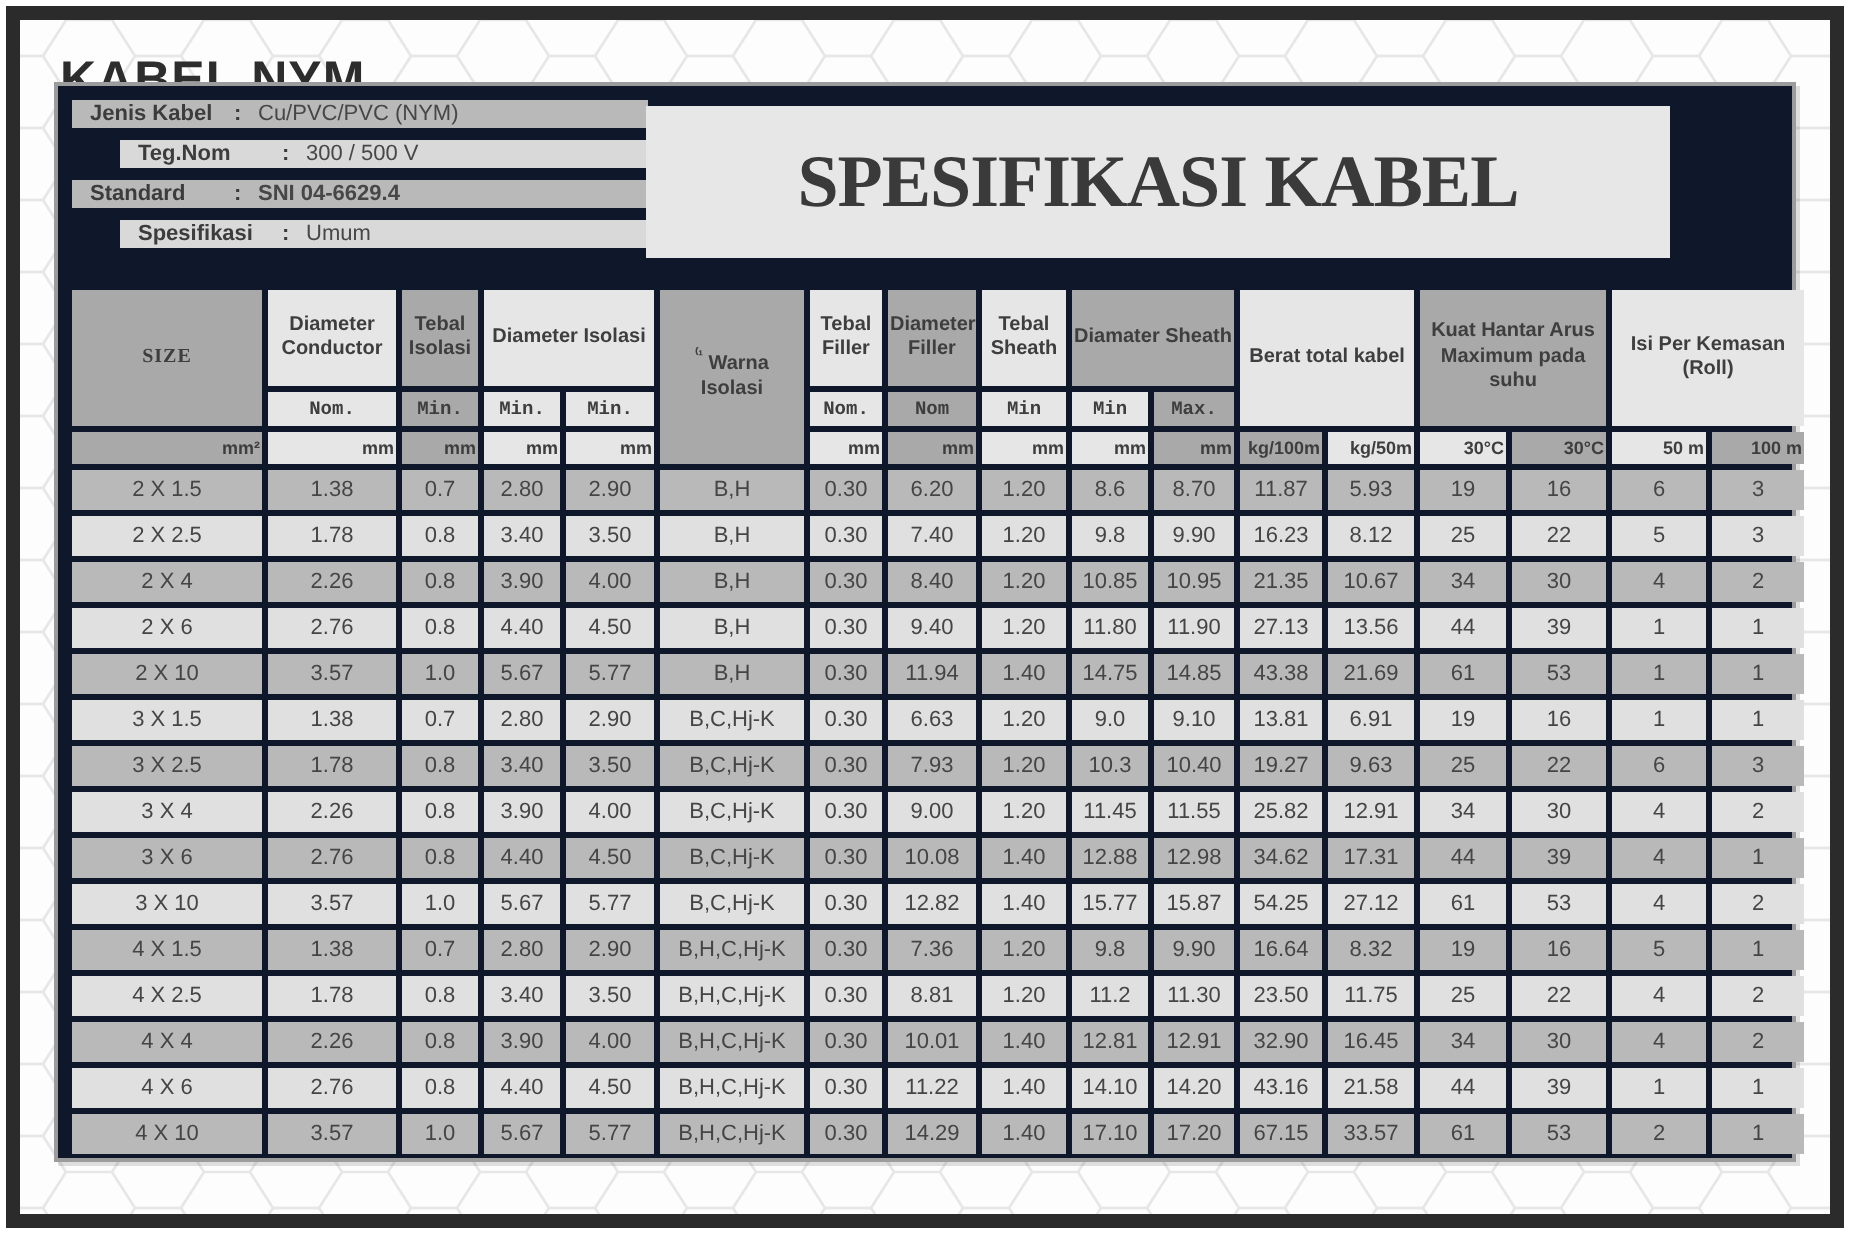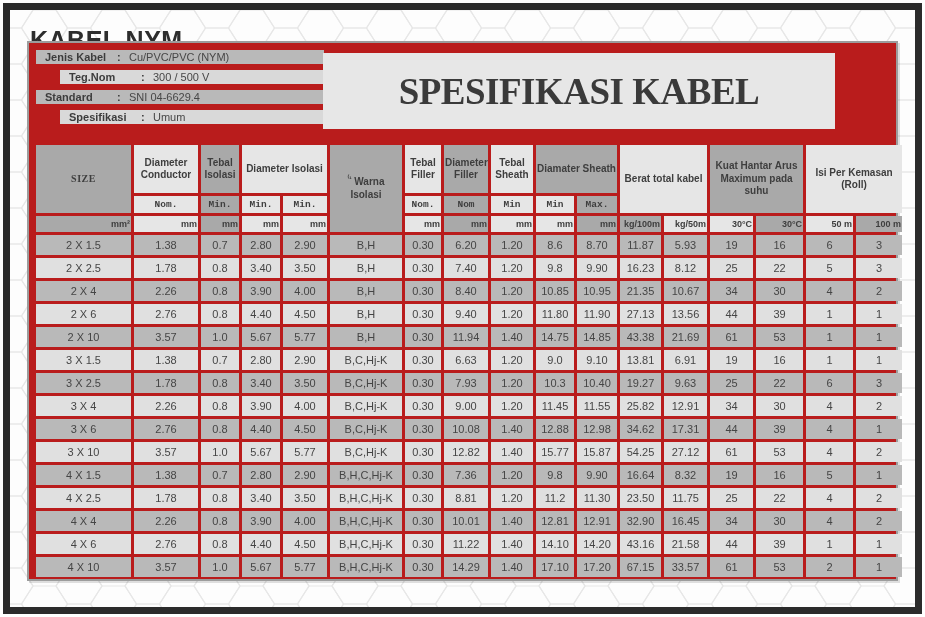--- a/index.html
+++ b/index.html
@@ -14,37 +14,37 @@
     background:#fdfdfd;
     overflow:hidden;
   }
   .hexbg { position:absolute; top:0; left:0; }
   .page-title {
     position:absolute; left:20px; top:16px;
     font-size:25px; font-weight:bold; color:#2d2d2d; letter-spacing:0.5px;
   }
   .panel {
     position:absolute; left:17px; top:31px; width:871px; height:540px;
-    background:#b91c1c; border:2px solid #9c9c9c; box-sizing:border-box;
+    background:#0f172a; border:2px solid #9c9c9c; box-sizing:border-box;
     box-shadow:2px 2px 0 rgba(0,0,0,0.12);
   }
   
   .info { position:absolute; left:7px; top:7px; width:288px; }
   .info-row {
     display:flex; align-items:center;
     height:14px; line-height:14px; margin-bottom:6px;
     padding-left:9px; font-size:11px; color:#3c3c3c;
     box-sizing:border-box;
   }
   .info-row.dark { background:#b9b9b9; }
   .info-row.light { background:#d9d9d9;margin-left:24px; }
   .info-label { width:72px; font-weight:bold; }
   .info-colon { width:12px; font-weight:bold; }
   .info-value { color:#474747; }
-  .info-value.bold { font-weight:normal; }
+  .info-value.bold { font-weight:bold; }
   
   .banner {
     position:absolute; left:294px; top:10px; width:512px; height:76px;
     background:#e7e7e7; display:flex; align-items:center; justify-content:center;font-family:Liberation Serif, serif;
   }
   .banner-text { font-size:37px; font-weight:bold; color:#3a3a3a; letter-spacing:-0.5px; }
   
   .tablewrap { position:absolute; left:4px; top:99px; }
   table.spec {
     border-collapse:separate; border-spacing:3px;

